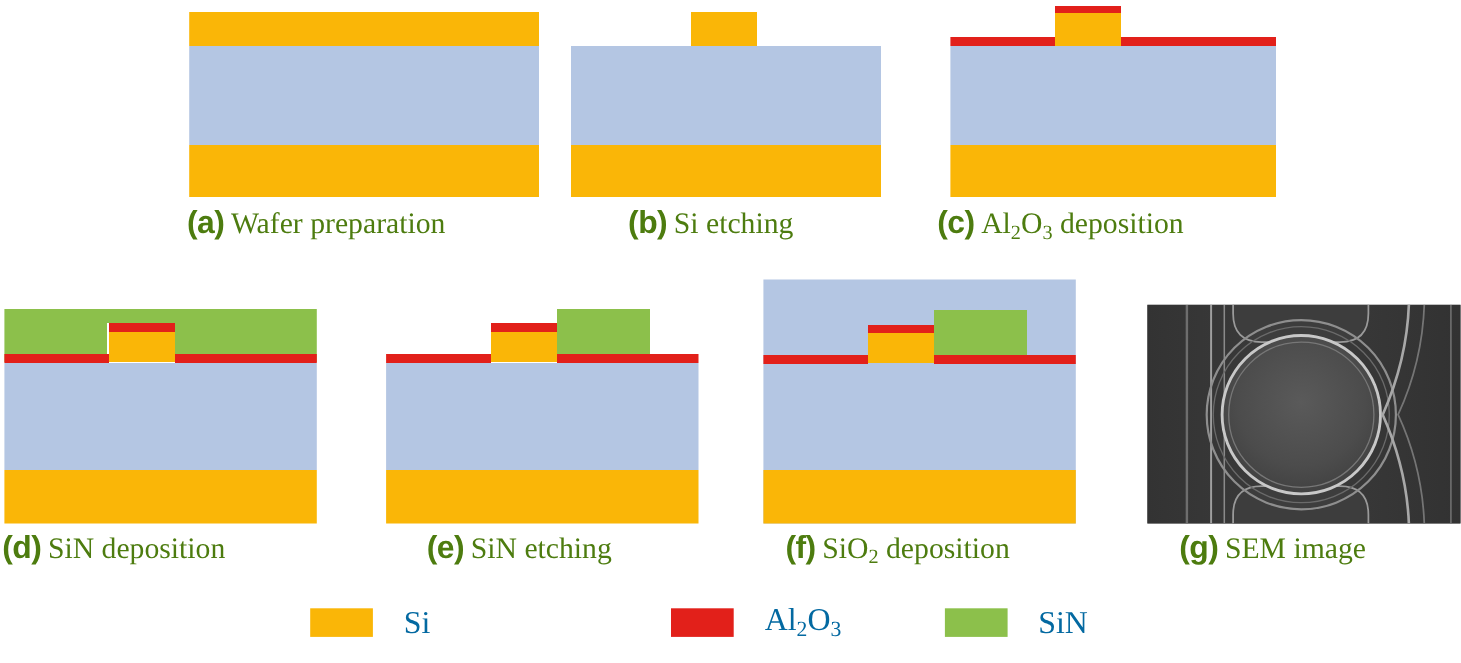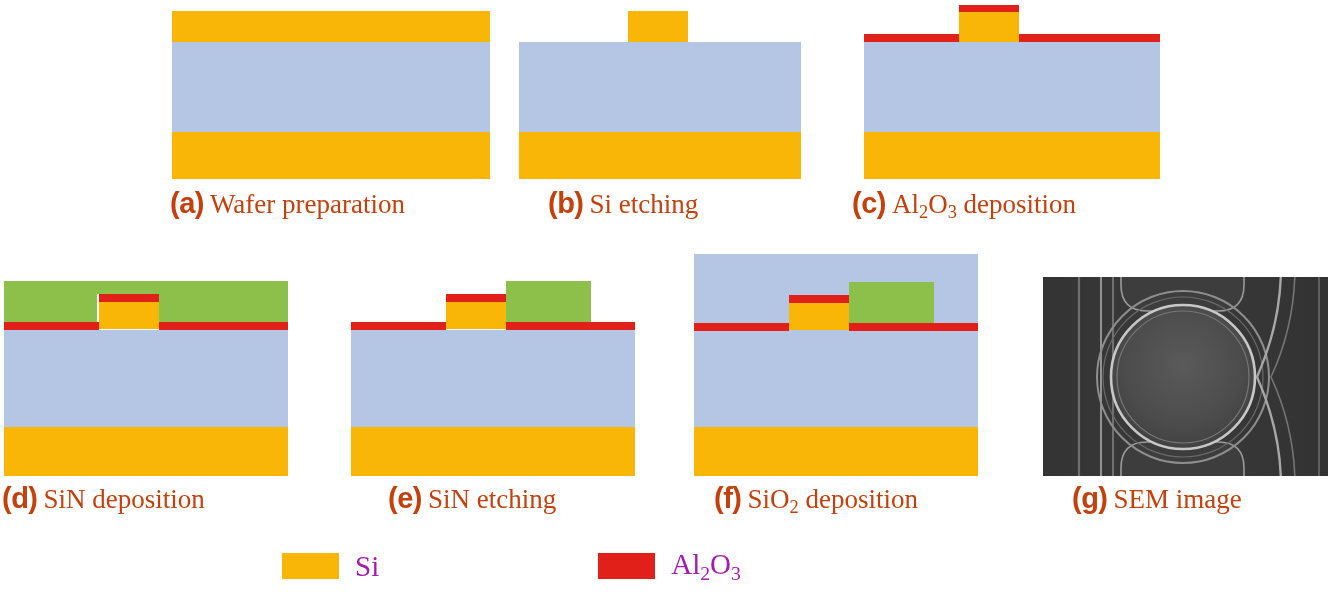--- a/index.html
+++ b/index.html
@@ -16,21 +16,21 @@
     overflow: hidden;
     font-family: "Liberation Serif", "DejaVu Serif", serif;
   }
   .panel {
     position: absolute;
   }
   .caption {
     position: absolute;
     white-space: nowrap;
     line-height: 1;
-    color: #c2410c;
+    color: #4d7c0f;
   }
   .caption .tag {
     font-family: "Liberation Sans", "DejaVu Sans", sans-serif;
     font-weight: bold;
     font-size: 29px;
     letter-spacing: -0.5px;
   }
   .caption .text {
     font-family: "Liberation Serif", "DejaVu Serif", serif;
     font-weight: normal;
@@ -69,22 +69,22 @@
     align-items: center;
   }
   .legend-swatch {
     width: 57px;
     height: 26px;
     display: block;
   }
   .legend-label {
     font-family: "Liberation Serif", "DejaVu Serif", serif;
     font-size: 29px;
-    color: #a21caf;
-    margin-left: 16px;
+    color: #0369a1;
+    margin-left: 28px;
     white-space: nowrap;
   }
   .legend-label sub {
     font-size: 0.68em;
     vertical-align: -0.28em;
   }
   .gap-1 { width: 116px; }
   .gap-2 { width: 103px; }
   .gap-3 { width: 94px; }
 </style>
@@ -98,21 +98,21 @@
           <rect x="0" y="0" width="318" height="31" fill="#FAB607" shape-rendering="crispEdges"></rect>
           <rect x="0" y="31" width="318" height="90" fill="#B4C6E3" shape-rendering="crispEdges"></rect>
           <rect x="0" y="121" width="318" height="47" fill="#FAB607" shape-rendering="crispEdges"></rect>
         </svg></div>
       <div class="caption" style="left: 170px; top: 189px;"><span class="tag">(a)</span><span class="text">Wafer preparation</span></div>
       <div class="panel" style="left: 519px; top: 11px; width: 282px; height: 168px;"><svg width="282" height="168" viewBox="0 0 282 168">
           <rect x="109" y="0" width="60" height="31" fill="#FAB607" shape-rendering="crispEdges"></rect>
           <rect x="0" y="31" width="282" height="90" fill="#B4C6E3" shape-rendering="crispEdges"></rect>
           <rect x="0" y="121" width="282" height="47" fill="#FAB607" shape-rendering="crispEdges"></rect>
         </svg></div>
-      <div class="caption" style="left: 548px; top: 189px;"><span class="tag">(b)</span><span class="text">Si etching</span></div>
+      <div class="caption" style="left: 571px; top: 189px;"><span class="tag">(b)</span><span class="text">Si etching</span></div>
       <div class="panel" style="left: 864px; top: 5px; width: 296px; height: 174px;"><svg width="296" height="174" viewBox="0 0 296 174">
           <rect x="95" y="0" width="60" height="7" fill="#E2201A" shape-rendering="crispEdges"></rect>
           <rect x="95" y="7" width="60" height="30" fill="#FAB607" shape-rendering="crispEdges"></rect>
           <rect x="0" y="29" width="95" height="8" fill="#E2201A" shape-rendering="crispEdges"></rect>
           <rect x="155" y="29" width="141" height="8" fill="#E2201A" shape-rendering="crispEdges"></rect>
           <rect x="0" y="37" width="296" height="90" fill="#B4C6E3" shape-rendering="crispEdges"></rect>
           <rect x="0" y="127" width="296" height="47" fill="#FAB607" shape-rendering="crispEdges"></rect>
         </svg></div>
       <div class="caption" style="left: 852px; top: 189px;"><span class="tag">(c)</span><span class="text">Al<sub>2</sub>O<sub>3</sub> deposition</span></div>
       <div class="panel" style="left: 4px; top: 281px; width: 284px; height: 195px;"><svg width="284" height="195" viewBox="0 0 284 195">
@@ -190,17 +190,21 @@
           <span class="legend-swatch" style="background: rgb(250, 182, 7);"></span>
           <span class="legend-label">Si</span>
         </div>
         <span class="gap-1"></span>
         <span class="gap-2"></span>
         <div class="legend-item">
           <span class="legend-swatch" style="background: rgb(226, 32, 26);"></span>
           <span class="legend-label">Al<sub>2</sub>O<sub>3</sub></span>
         </div>
         <span class="gap-3"></span>
+        <div class="legend-item">
+          <span class="legend-swatch" style="background: rgb(140, 192, 75);"></span>
+          <span class="legend-label">SiN</span>
+        </div>
       </div>
   </div>
 
 <div class="caption" style="left: 1072px; top: 484px;"><span class="tag">(g)</span><span class="text">SEM image</span></div>
   </div>
 
 </body></html>

